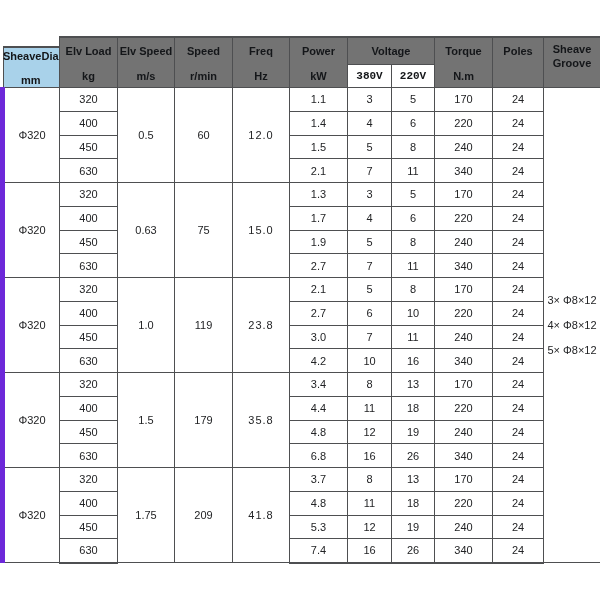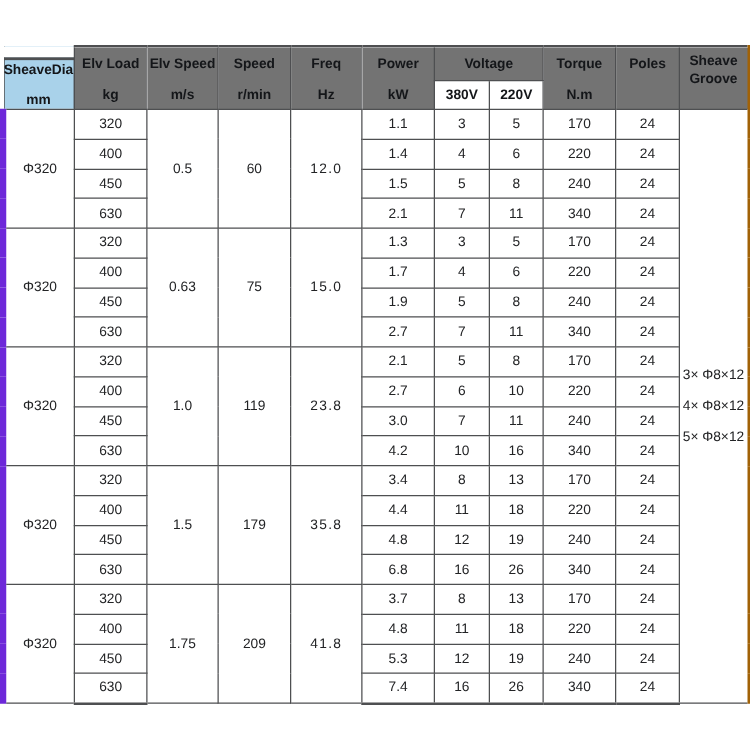--- a/index.html
+++ b/index.html
@@ -47,27 +47,27 @@
     background:
       linear-gradient(to bottom, #ffffff 0px, #ffffff 9px, rgba(0,0,0,0) 9px),
       linear-gradient(to bottom, rgba(0,0,0,0) 0px, rgba(0,0,0,0) 9px, #4e4f51 9px, #4e4f51 11px, rgba(0,0,0,0) 11px),
       linear-gradient(to right, #4e4f51 0px, #4e4f51 1px, rgba(0,0,0,0) 1px),
       #a9d2ea;
   }
   th.first .hwrap { height:38px; margin-top:11px; justify-content:space-between; }
   th.first .hl { height:14px; }
 
   
-  tr.h2 th { background:#ffffff; border-top:1px solid #4e4f51; }
+  tr.h2 th { background:#ffffff; border-top:1px solid #4e4f51;font-family:Liberation Mono, monospace; }
 
   
   td.c-dia { border-left:5px solid #6d28d9; }
   td.c-freq { letter-spacing:1px; }
   tbody tr:last-child td { border-bottom:2px solid #4e4f51; }
-  td.c-groove, th.th-groove { border-right:8px solid #a16207; }
+  td.c-groove, th.th-groove { border-right:3px solid #a16207; }
   .groove-wrap {
     display:flex; flex-direction:column;
     align-items:center; justify-content:center;
     gap:13px; height:100%; font-size:11px; color:#222325;text-align:right;
   }
 </style>
 </head>
 <body>
 
 <div class="canvas">

